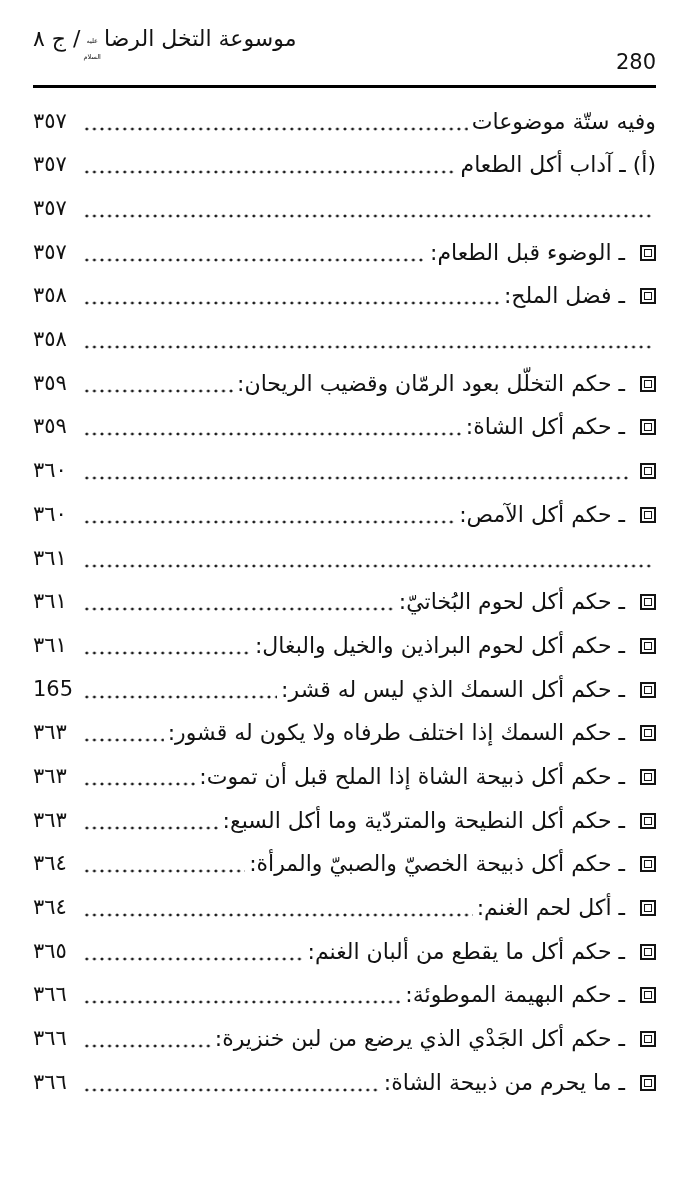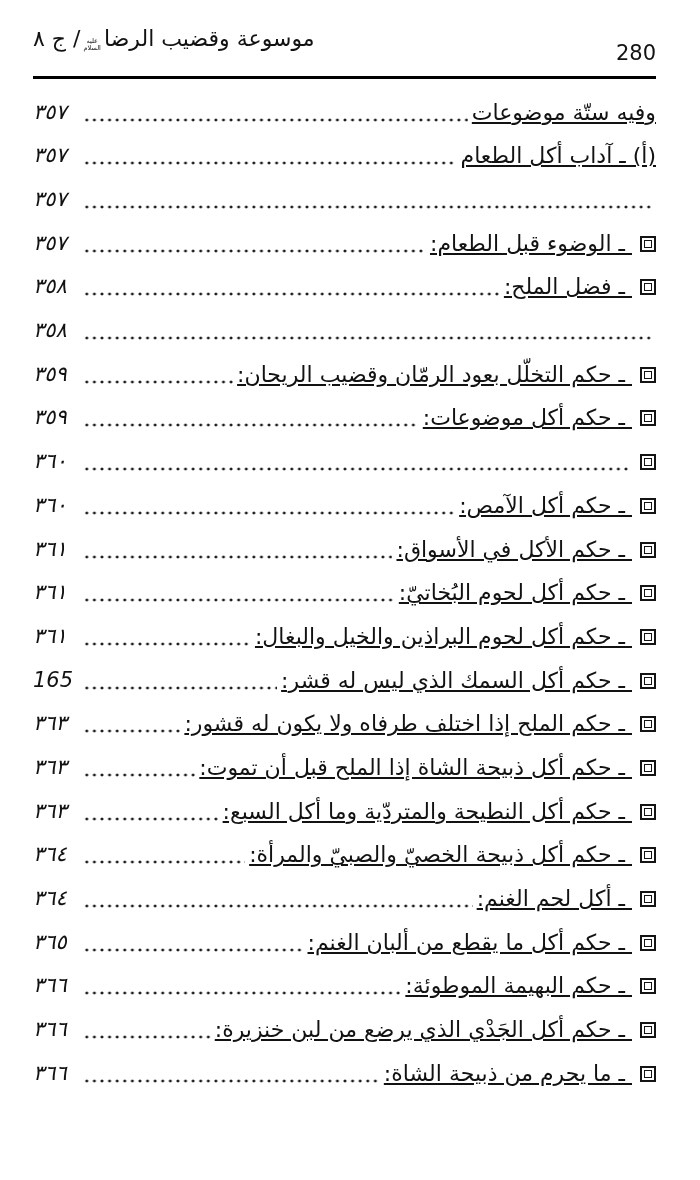--- a/index.html
+++ b/index.html
@@ -31,20 +31,21 @@
     white-space: nowrap;
   }
   .honorific {
     display: inline-flex;
     flex-direction: column;
     align-items: center;
     font-size: 6.5px;
     line-height: 1.05;
     vertical-align: 3px;
     margin: 16px 3px;
+    gap: 9px;
   }
   .header-pagenum {
     direction: ltr;
     font-size: 21px;
     line-height: 30px;
   }
   .rule {
     margin-top: 8px;
     border-bottom: 3px solid #000;
   }
@@ -52,21 +53,21 @@
   .toc { margin-top: 12px; }
   .row {
     display: flex;
     direction: rtl;
     align-items: flex-start;
     height: 43.7px;
     line-height: 43.7px;
     font-size: 22px;
     white-space: nowrap;
   }
-  .entry-head { flex: 0 0 auto; text-decoration: underline; }
+  .entry-head { flex: 0 0 auto; }
   .bullet {
     display: inline-block;
     width: 12px;
     height: 12px;
     border: 2px solid #141414;
     position: relative;
     vertical-align: -1px;
     margin-left: 8px;
   }
   .bullet::after {
@@ -84,31 +85,30 @@
     background-size: 7.6px 4px;
     background-repeat: repeat-x;
     background-position: 0 27px;
   }
   .page-num {
     flex: 0 0 auto;
     direction: ltr;
     font-size: 21px;
     min-width: 42px;
     text-align: left;
-    font-style: italic;
   }
 </style>
 </head>
 <body>
 
 <div class="page">
 
   <div class="header">
     <div class="header-title">
-      <span>موسوعة وقضيب الرضا</span><span class="honorific">
+      <span>موسوعة التخل الرضا</span><span class="honorific">
           <span>عليه</span>
           <span>السلام</span>
         </span><span>/ ج ٨</span>
     </div>
     <div class="header-pagenum">280</div>
   </div>
 
   <div class="rule"></div>
 
   <div class="toc">
@@ -163,21 +163,21 @@
       <span class="bullet"></span>
       <span class="entry-text">ـ حكم التخلّل بعود الرمّان وقضيب الريحان:</span>
     </span>
     <span class="leader"></span>
     <span class="page-num">٣٥٩</span>
   </div>
 
   <div class="row">
     <span class="entry-head">
       <span class="bullet"></span>
-      <span class="entry-text">ـ حكم أكل موضوعات:</span>
+      <span class="entry-text">ـ حكم أكل الشاة:</span>
     </span>
     <span class="leader"></span>
     <span class="page-num">٣٥٩</span>
   </div>
 
   <div class="row">
     <span class="entry-head">
       <span class="bullet"></span>
     </span>
     <span class="leader"></span>
@@ -187,24 +187,20 @@
   <div class="row">
     <span class="entry-head">
       <span class="bullet"></span>
       <span class="entry-text">ـ حكم أكل الآمص:</span>
     </span>
     <span class="leader"></span>
     <span class="page-num">٣٦٠</span>
   </div>
 
   <div class="row">
-    <span class="entry-head">
-      <span class="bullet"></span>
-      <span class="entry-text">ـ حكم الأكل في الأسواق:</span>
-    </span>
     <span class="leader"></span>
     <span class="page-num">٣٦١</span>
   </div>
 
   <div class="row">
     <span class="entry-head">
       <span class="bullet"></span>
       <span class="entry-text">ـ حكم أكل لحوم البُخاتيّ:</span>
     </span>
     <span class="leader"></span>
@@ -225,21 +221,21 @@
       <span class="bullet"></span>
       <span class="entry-text">ـ حكم أكل السمك الذي ليس له قشر:</span>
     </span>
     <span class="leader"></span>
     <span class="page-num">165</span>
   </div>
 
   <div class="row">
     <span class="entry-head">
       <span class="bullet"></span>
-      <span class="entry-text">ـ حكم الملح إذا اختلف طرفاه ولا يكون له قشور:</span>
+      <span class="entry-text">ـ حكم السمك إذا اختلف طرفاه ولا يكون له قشور:</span>
     </span>
     <span class="leader"></span>
     <span class="page-num">٣٦٣</span>
   </div>
 
   <div class="row">
     <span class="entry-head">
       <span class="bullet"></span>
       <span class="entry-text">ـ حكم أكل ذبيحة الشاة إذا الملح قبل أن تموت:</span>
     </span>

